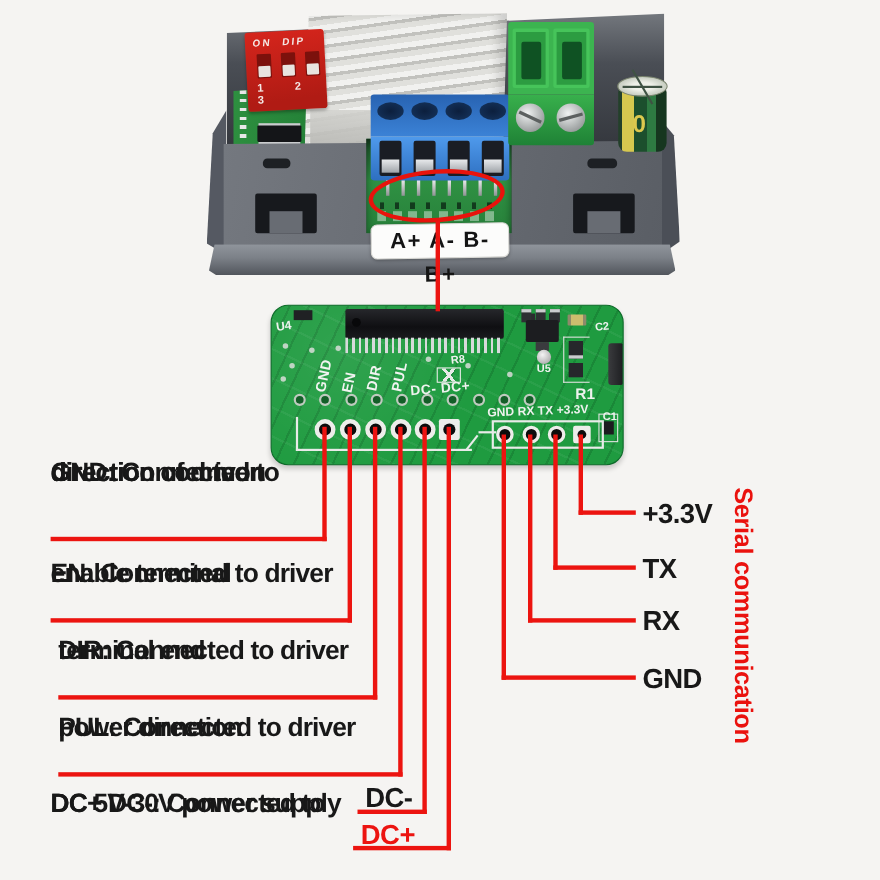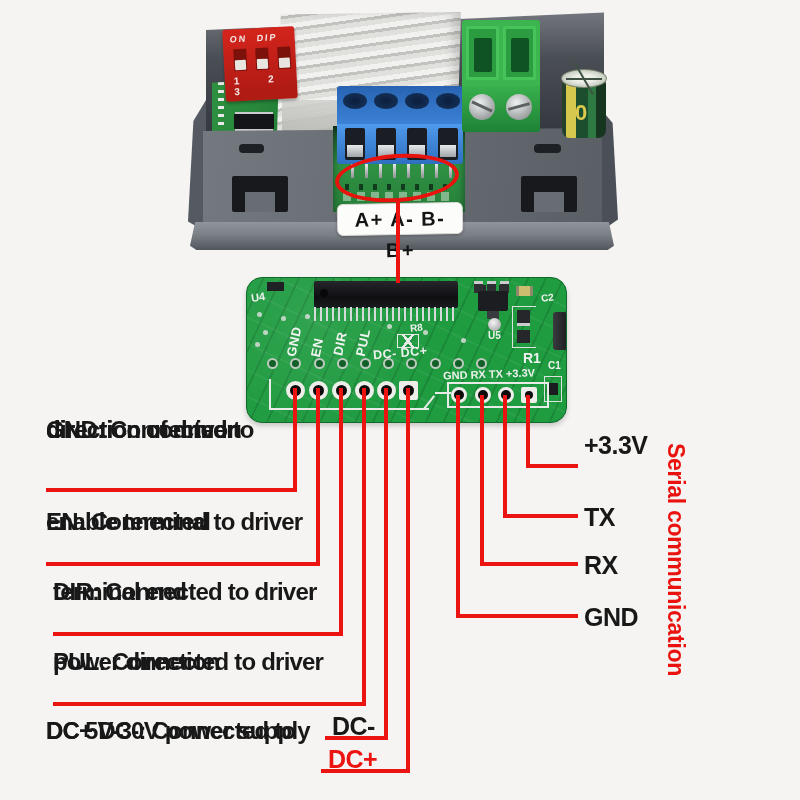--- a/index.html
+++ b/index.html
@@ -218,21 +218,21 @@
     <div class="ic-big">
         <i></i>
       </div>
     <div class="ic-pins"></div>
     <div class="chiplet"></div>
 
     <div class="silkref" style="left:4px;top:13px;font-size:11px;transform:rotate(-8deg)">U4</div>
     <div class="silkref" style="left:163px;top:44px;font-size:10px;transform:rotate(-6deg)">R8</div>
     <div class="silkref" style="left:241px;top:52px;font-size:10px">U5</div>
     <div class="silkref" style="left:276px;top:72px;font-size:14px">R1</div>
-    <div class="silkref" style="left:301px;top:82px;font-size:10px">C1</div>
+    <div class="silkref" style="left:301px;top:96px;font-size:10px">C1</div>
     <div class="silkref" style="left:294px;top:14px;font-size:10px;transform:rotate(-6deg)">C2</div>
 
     <div class="vlab" style="left:27px;top:56px">GND</div>
     <div class="vlab" style="left:50px;top:62px">EN</div>
     <div class="vlab" style="left:73px;top:58px">DIR</div>
     <div class="vlab" style="left:96px;top:57px">PUL</div>
 
     <div class="diodebox"></div>
     <div class="silkref" style="left:126px;top:68px;font-size:12.5px;transform:rotate(-5deg);letter-spacing:.5px">DC- DC+</div>
 
@@ -338,20 +338,20 @@
     <span>power direction</span>
   </div>
   <div class="ann" style="left:46px;top:718px">
     <span>DC+ DC-: Connected to</span>
     <span>DC 5V-30V power supply</span>
   </div>
 
   <div class="callout" style="left:332px;top:712px">DC-</div>
   <div class="callout" style="left:328px;top:745px;color:#ec1410">DC+</div>
 
-  <div class="callout" style="left:584px;top:431px">+3.3V</div>
+  <div class="callout" style="left:584px;top:453px">+3.3V</div>
   <div class="callout" style="left:584px;top:503px">TX</div>
   <div class="callout" style="left:584px;top:551px">RX</div>
   <div class="callout" style="left:584px;top:603px">GND</div>
 
   <div class="serial-title">Serial communication</div>
 
 </div>
 
 </body></html>

